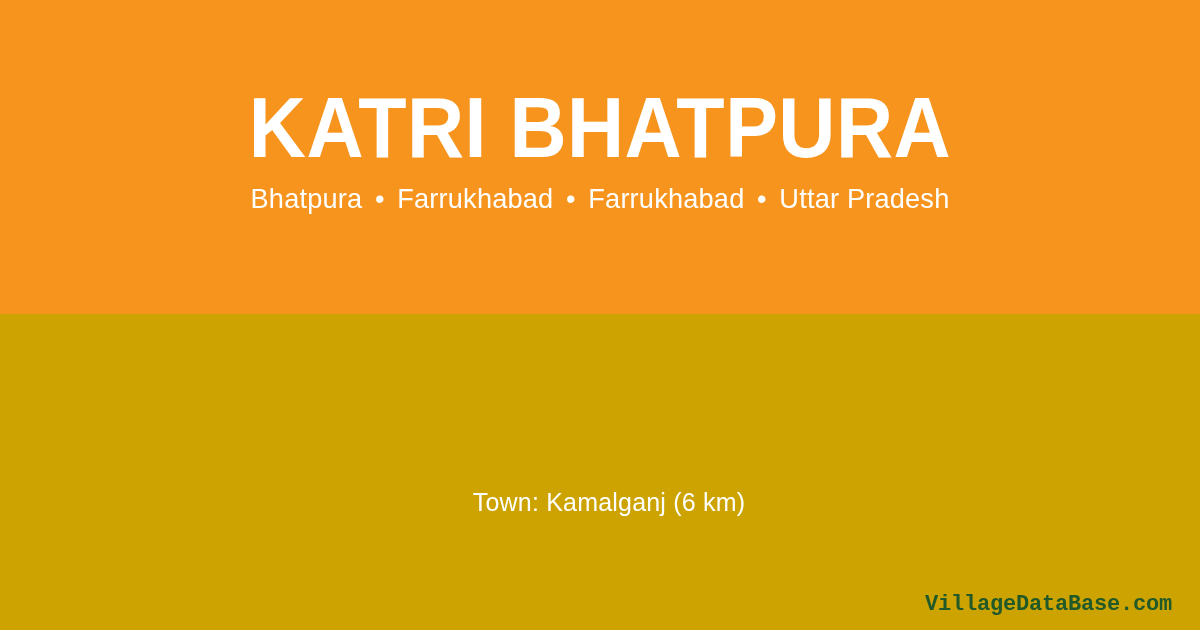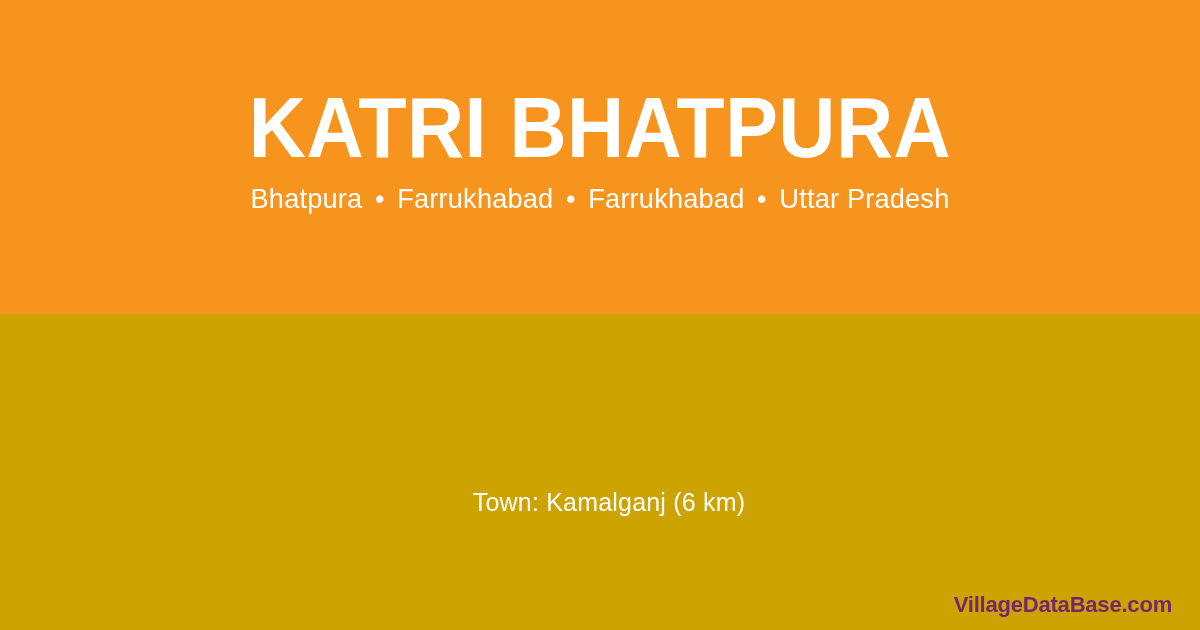--- a/index.html
+++ b/index.html
@@ -99,22 +99,22 @@
     letter-spacing: 0.2px;
     white-space: nowrap;
     padding-left: 9px;
   }
 
   
   .watermark {
     position: absolute;
     right: 28px;
     bottom: 12px;
-    color: #701a75;
-    font-family: Liberation Sans, sans-serif;
+    color: #14532d;
+    font-family: Liberation Mono, monospace;
     font-size: 22px;
     font-weight: 700;
     letter-spacing: -0.2px;
     line-height: 26px;
     white-space: nowrap;
     opacity: 0.92;
   }
 </style>
 </head>
 <body>

